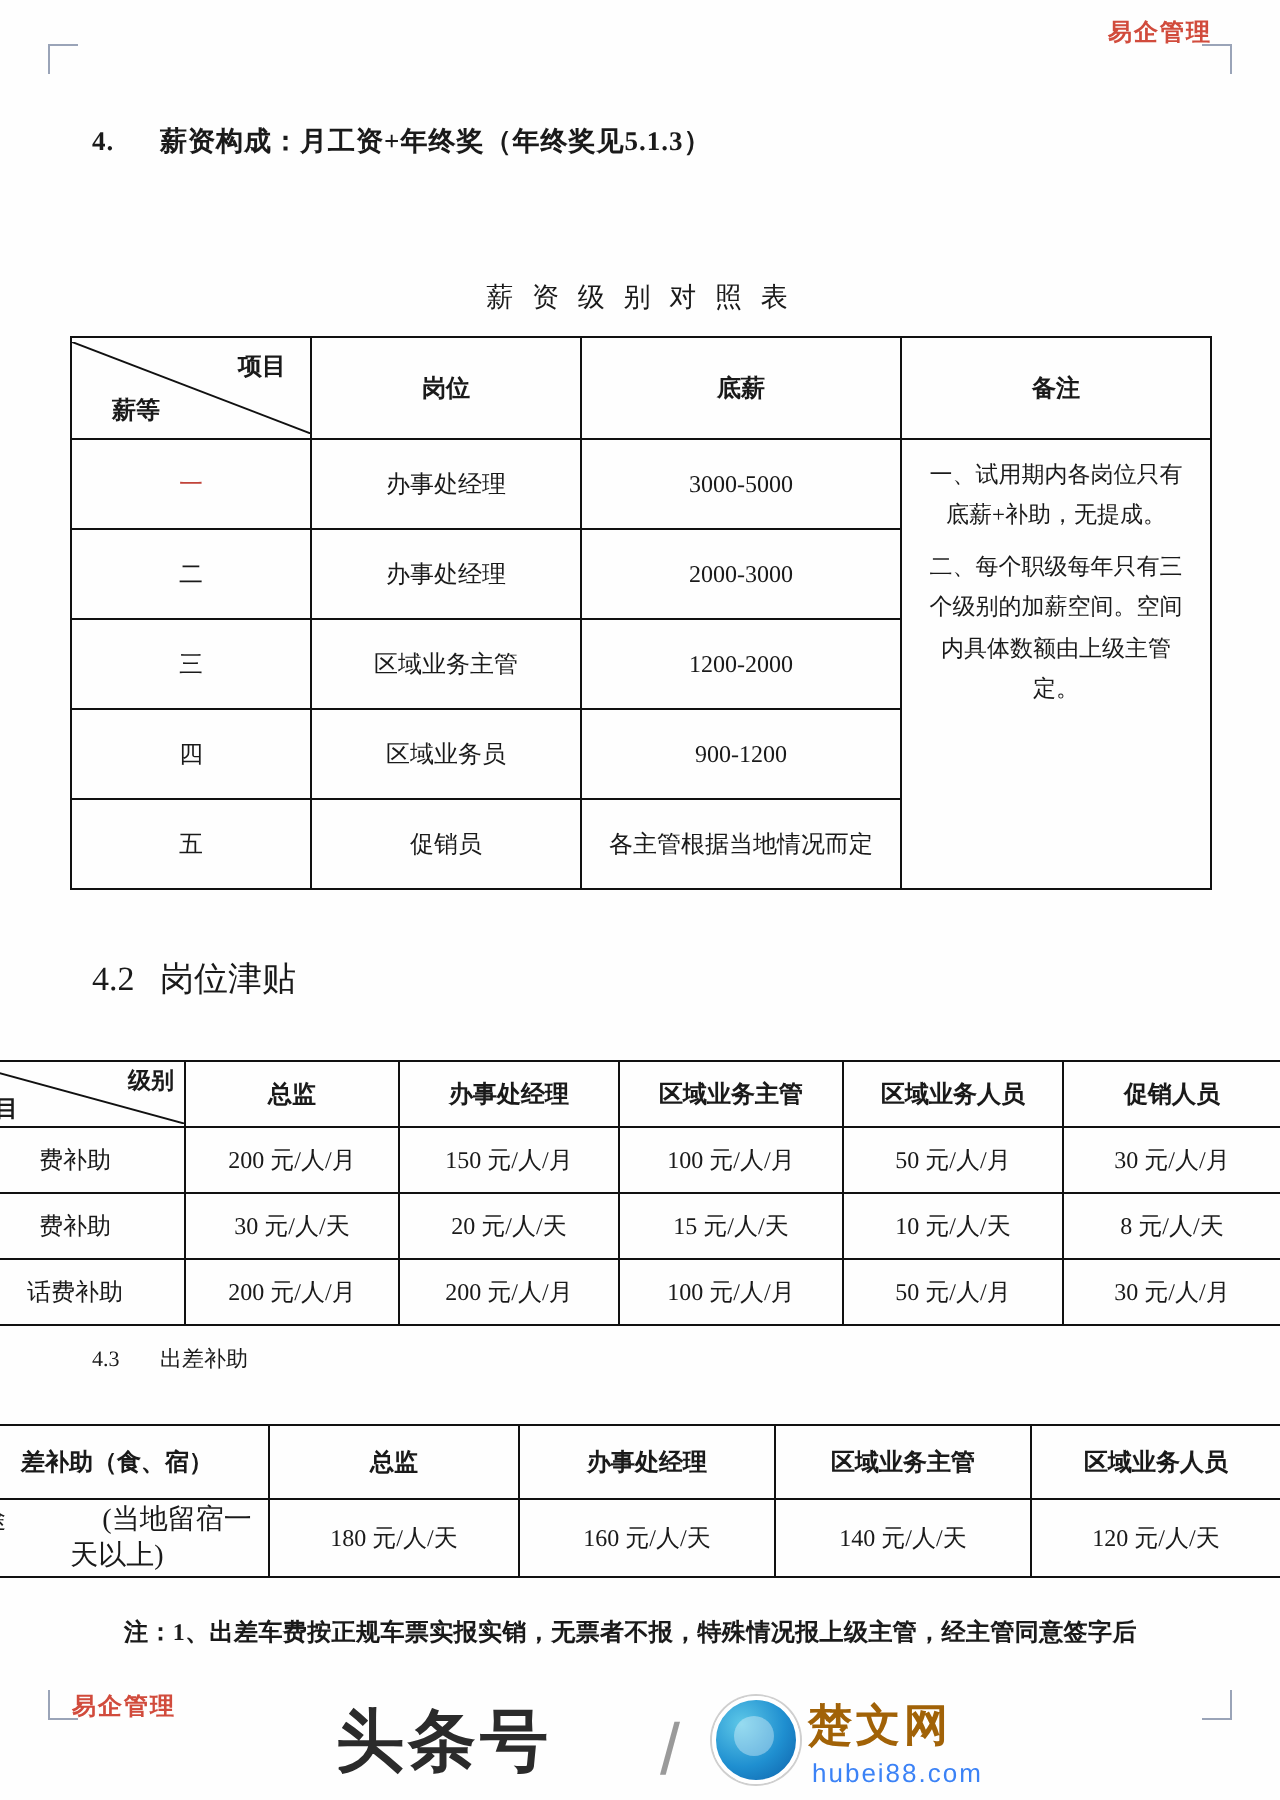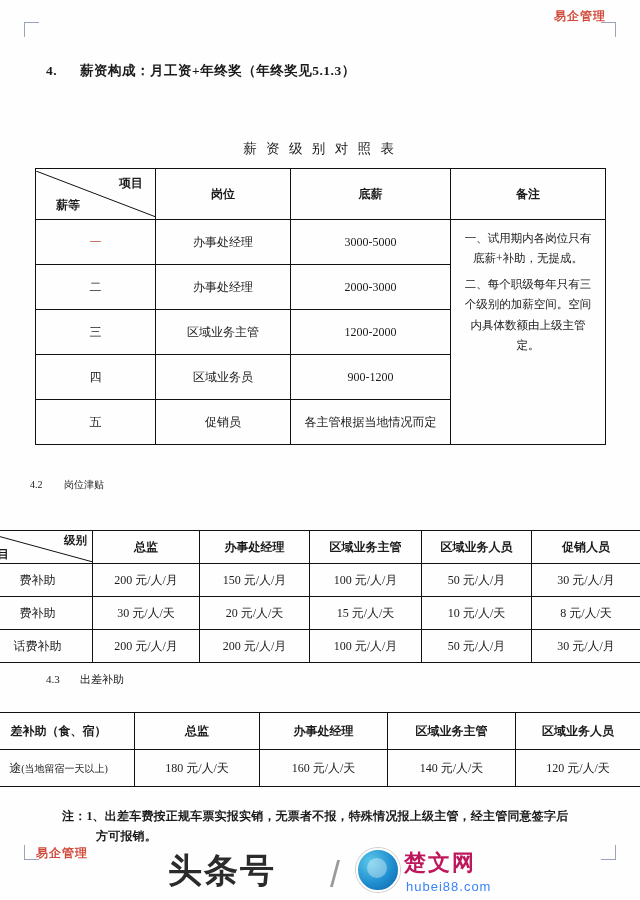--- a/index.html
+++ b/index.html
@@ -138,23 +138,23 @@
     text-align: center;
     vertical-align: top;
     font-size: 11.5px;
     line-height: 1.75;
     padding: 8px 10px;
   }
 
   
   .line-42 {
     position: absolute;
-    left: 30px;
+    left: 46px;
     top: 478px;
-    font-size: 10px;
+    font-size: 17px;
     font-family: Liberation Serif, serif;
   }
   .line-42 .num { display: inline-block; width: 34px; }
 
   .t2 {
     position: absolute;
     left: -18px;
     top: 530px;
     width: 658px;
     border-collapse: collapse;
@@ -198,21 +198,21 @@
     table-layout: fixed;
   }
   .t3 td {
     border: 1px solid #111;
     height: 34px;
     text-align: center;
     vertical-align: middle;
     padding: 1px 3px;
   }
   .t3 td.hdr { font-weight: bold; }
-  .t3 .small { font-size: 10px; }
+  .t3 .small { font-size: 14px; margin-left: 48px; }
 
   .note-bottom {
     position: absolute;
     left: 62px;
     top: 806px;
     width: 540px;
     font-size: 12px;
     font-weight: bold;
     line-height: 1.7;
     letter-spacing: 0.2px;
@@ -263,21 +263,21 @@
     width: 20px; height: 20px;
     border-radius: 50%;
     background: rgba(255,255,255,0.35);
   }
   .brand-cn {
     position: absolute;
     left: 404px;
     bottom: 22px;
     font-size: 22px;
     font-weight: bold;
-    color: #be185d;
+    color: #a16207;
     font-family: "Liberation Sans", sans-serif;
     letter-spacing: 2px;
   }
   .brand-url {
     position: absolute;
     left: 406px;
     bottom: 6px;
     font-size: 13px;
     color: #3b82f6;
     font-family: "Liberation Sans", sans-serif;
@@ -443,21 +443,20 @@
       <td>180 元/人/天</td>
       <td>160 元/人/天</td>
       <td>140 元/人/天</td>
       <td>120 元/人/天</td>
     </tr>
   </tbody>
     </table>
 
   <div class="note-bottom">
     <span>注：1、出差车费按正规车票实报实销，无票者不报，特殊情况报上级主管，经主管同意签字后</span>
-    <span class="indent2">方可报销。</span>
   </div>
 
   <div class="brand">
     <div class="brand-text">头条号</div>
     <div class="brand-slash">/</div>
     <div class="logo-circle"></div>
     <div class="brand-cn">楚文网</div>
     <div class="brand-url">hubei88.com</div>
   </div>
 

